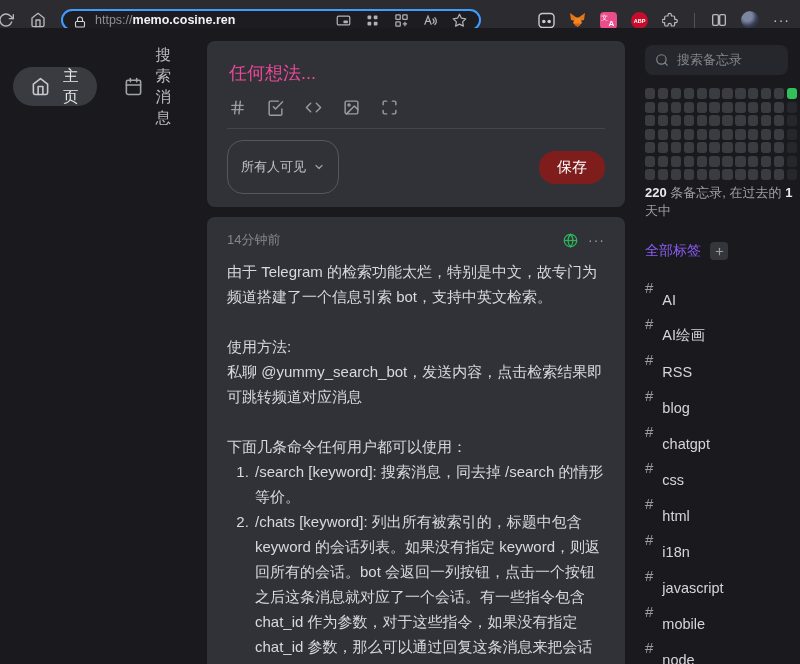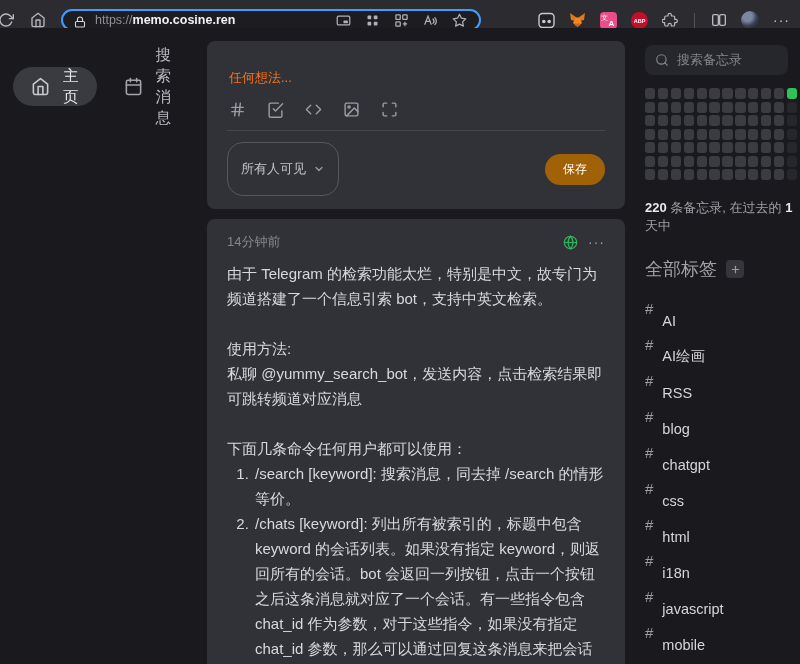--- a/index.html
+++ b/index.html
@@ -48,29 +48,29 @@
   .nav-item span.lbl { color:#bcbec4; font-size:15.5px; }
   .nav-item.active { background:#3a3b41; }
   .nav-item.active span.lbl { color:#e7e8ea; }
   .nav-item.active svg { color:#c7c9ce; }
 
   
   .main-col { position:absolute; left:207px; top:13px; width:418px; }
   .card { background:#313238; border-radius:8px; }
 
   .editor { padding:14px 20px 13px; }
-  .editor-ph { color:#f97316; font-size:13px; padding:6px 2px 14px;margin-top:8px; }
+  .editor-ph { color:#ec4899; font-size:18px; padding:6px 2px 14px; }
   .ed-tools { display:flex; align-items:center; gap:21px; padding:0 2px 12px; }
   .ed-tools svg { width:17px; height:17px; color:#9b9da3; }
   .ed-divider { height:1px; background:#45464c; margin:0 0 11px; }
   .ed-bottom { display:flex; align-items:center; }
   .vis-pill { display:flex; align-items:center; gap:7px; border:1px solid #56575d;
     border-radius:16px; padding:17px 13px; color:#c3c4c9; font-size:13px; }
   .vis-pill svg { width:12px; height:12px; color:#9b9da3; }
-  .save-btn { margin-left:auto; background:#a16207; color:#fff; font-size:12px;
+  .save-btn { margin-left:auto; background:#7f1d1d; color:#fff; font-size:15px;
     padding:7px 18px; border-radius:16px; border:none; }
 
   .memo { margin-top:10px; padding:14px 20px; min-height:540px; }
   .memo-head { display:flex; align-items:center;justify-content:space-between; }
   .memo-time { color:#85868c; font-size:13px; }
   .memo-head-right { margin-left:auto; display:flex; align-items:center; gap:10px; }
   .globe { width:15px; height:15px; color:#2eb45c; }
   .globe svg { width:100%; height:100%; }
   .memo-more { color:#9b9da3; font-size:14px; letter-spacing:1px; line-height:1; }
   .memo-body { margin-top:10px; color:#d8d9dc; font-size:15px; line-height:25px; }
@@ -83,24 +83,24 @@
   .rcol { position:absolute; left:645px; top:17px; width:152px; }
   .search-box { width:143px; height:30px; background:#26272c; border-radius:8px;
     display:flex; align-items:center; padding:0 10px; gap:8px; }
   .search-box svg { width:14px; height:14px; color:#85868c; flex:none; }
   .search-ph { color:#85868c; font-size:13px; }
   .heatmap { margin-top:13px; width:152px; display:grid;
     grid-template-columns:repeat(12,1fr); gap:2.5px; }
   .hm-cell { height:11px; border-radius:3px; background:#3b3c42; }
   .hm-cell.future { background:#26272c; }
   .hm-cell.lit { background:#31c158; }
-  .stats { margin-top:19px; font-size:13px; color:#9d9ea4; }
+  .stats { margin-top:4px; font-size:13px; color:#9d9ea4; }
   .stats b { color:#e8e9eb; font-weight:700; }
   .alltags-row { margin-top:22px; display:flex; align-items:center; gap:9px; }
-  .alltags-lbl { color:#a3a3a3; font-size:18px; }
+  .alltags-lbl { color:#8b5cf6; font-size:14px; }
   .addtag-btn { width:18px; height:18px; background:#35363b; border-radius:4px;
     color:#9b9da3; display:flex; align-items:center; justify-content:center; border:none; }
   .addtag-btn svg { width:11px; height:11px; }
   .tags { margin-top:9px; }
   .tag-item { display:flex; align-items:center; gap:9px; height:36px; cursor:pointer; }
   .tag-item .hash { color:#9b9da3; font-size:15px; }
   .tag-item .tname { color:#d5d6d9; font-size:14.5px;margin-top:25px; }
 </style>
 </head>
 <body>

